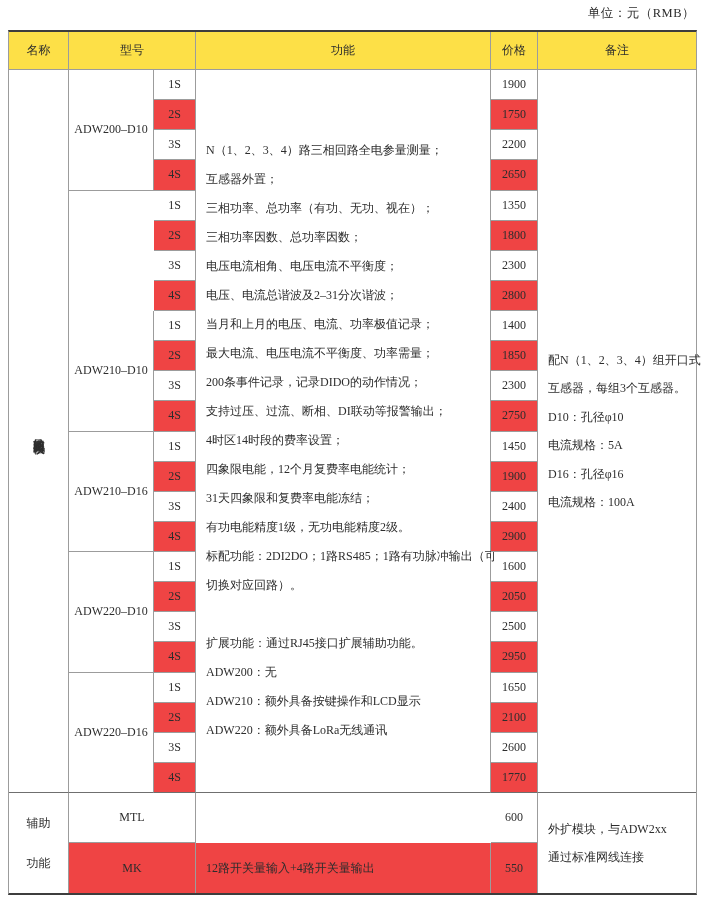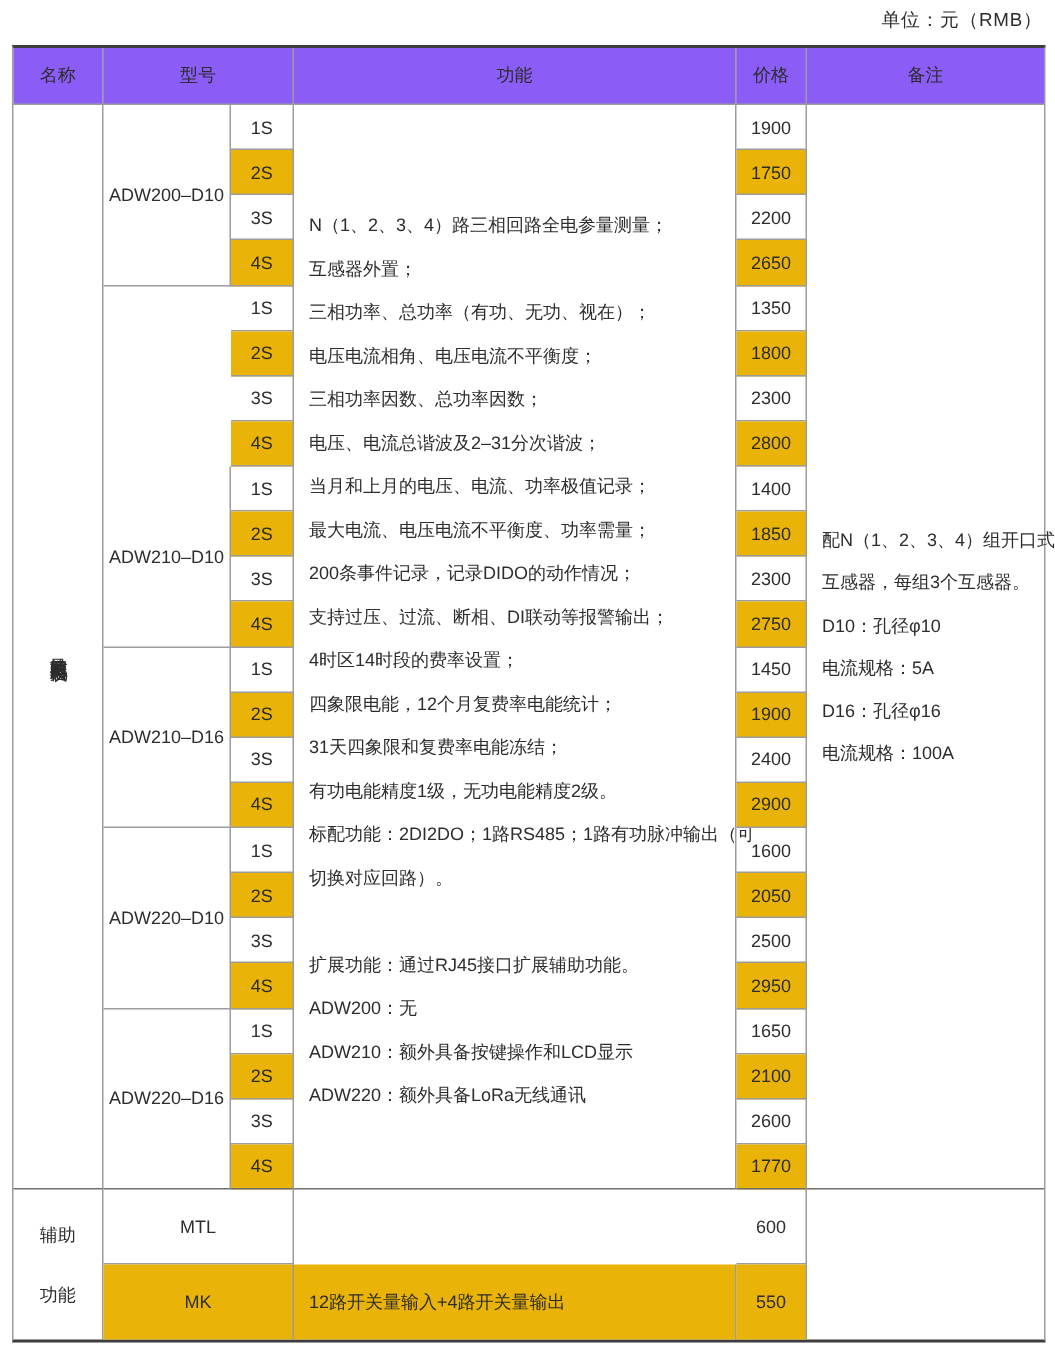--- a/index.html
+++ b/index.html
@@ -1,17 +1,17 @@
 <!DOCTYPE html>
 <html><head>
 <meta charset="utf-8">
 <style>
   html,body { margin:0; padding:0; background:#ffffff;
     font-family:"Liberation Sans", sans-serif; color:#2d2d2d; }
-  .page { position:relative; width:703px; height:898px; background:#fff; overflow:hidden; }
+  .page { position:relative; width:703px; height:898px; background:#fff; overflow:hidden;font-family:Liberation Serif, serif; }
 
   .unit { position:absolute; top:5px; right:8px; font-size:12.5px; letter-spacing:0.5px; }
 
   .tbl {
     position:absolute; left:8px; top:30px; width:687px; height:861px;
     display:grid;
     grid-template-columns:60px 85px 42px 295px 47px 158px;
     grid-template-rows:38px repeat(24, 30.125px) 50px 50px;
     border-top:2.5px solid #3d3d3d;
     border-bottom:2.5px solid #3d3d3d;
@@ -19,22 +19,22 @@
     border-right:1px solid #9c9c9c;
     box-sizing:content-box;
     font-size:12px;
   }
   .c { border-right:1px solid #9c9c9c; border-bottom:1px solid #9c9c9c;
        display:flex; align-items:center; justify-content:center;
        box-sizing:border-box; overflow:visible; }
   .c.last-col { border-right:none; }
   .c.last-row { border-bottom:none; }
   .c.sec-b { border-bottom-color:#6f6f6f; }
-  .hdr { background:#8b5cf6; }
-  .stripe { background:#eab308; }
+  .hdr { background:#fde047; }
+  .stripe { background:#ef4444; }
   .left { justify-content:flex-start; padding-left:10px; }
 
   .vname { writing-mode:vertical-rl; text-orientation:upright;
            letter-spacing:0.5px; line-height:1.1; font-size:12px; }
 
   .fn-wrap { display:block; padding:66px 0 0 10px; align-items:flex-start; }
   .fn-line { min-height:29px; line-height:29px; white-space:nowrap; }
 
   .rm-wrap { flex-direction:column; align-items:flex-start; justify-content:center;
              padding-left:10px; }
@@ -90,22 +90,22 @@
     <div class="c stripe" style="grid-area:21/3/22/4">4S</div>
     <div class="c" style="grid-area:22/3/23/4">1S</div>
     <div class="c stripe" style="grid-area:23/3/24/4">2S</div>
     <div class="c" style="grid-area:24/3/25/4">3S</div>
     <div class="c stripe sec-b" style="grid-area:25/3/26/4">4S</div>
 
     <div class="c fn-wrap sec-b" style="grid-area:2/4/26/5">
       <div class="fn-line">N（1、2、3、4）路三相回路全电参量测量；</div>
       <div class="fn-line">互感器外置；</div>
       <div class="fn-line">三相功率、总功率（有功、无功、视在）；</div>
+      <div class="fn-line">三相功率因数、总功率因数；</div>
       <div class="fn-line">电压电流相角、电压电流不平衡度；</div>
-      <div class="fn-line">三相功率因数、总功率因数；</div>
       <div class="fn-line">电压、电流总谐波及2–31分次谐波；</div>
       <div class="fn-line">当月和上月的电压、电流、功率极值记录；</div>
       <div class="fn-line">最大电流、电压电流不平衡度、功率需量；</div>
       <div class="fn-line">200条事件记录，记录DIDO的动作情况；</div>
       <div class="fn-line">支持过压、过流、断相、DI联动等报警输出；</div>
       <div class="fn-line">4时区14时段的费率设置；</div>
       <div class="fn-line">四象限电能，12个月复费率电能统计；</div>
       <div class="fn-line">31天四象限和复费率电能冻结；</div>
       <div class="fn-line">有功电能精度1级，无功电能精度2级。</div>
       <div class="fn-line">标配功能：2DI2DO；1路RS485；1路有功脉冲输出（可</div>
@@ -156,15 +156,19 @@
       <div>功能</div>
     </div>
 
     <div class="c" style="grid-area:26/2/27/4">MTL</div>
     <div class="c" style="grid-area:26/5/27/6">600</div>
 
     <div class="c stripe last-row" style="grid-area:27/2/28/4">MK</div>
     <div class="c stripe left last-row" style="grid-area:27/4/28/5">12路开关量输入+4路开关量输出</div>
     <div class="c stripe last-row" style="grid-area:27/5/28/6">550</div>
 
+    <div class="c rm-wrap last-col last-row" style="grid-area:26/6/28/7">
+      <div class="aux-rm-line">外扩模块，与ADW2xx</div>
+      <div class="aux-rm-line">通过标准网线连接</div>
+    </div>
 
   </div>
 </div>
 
 </body></html>

